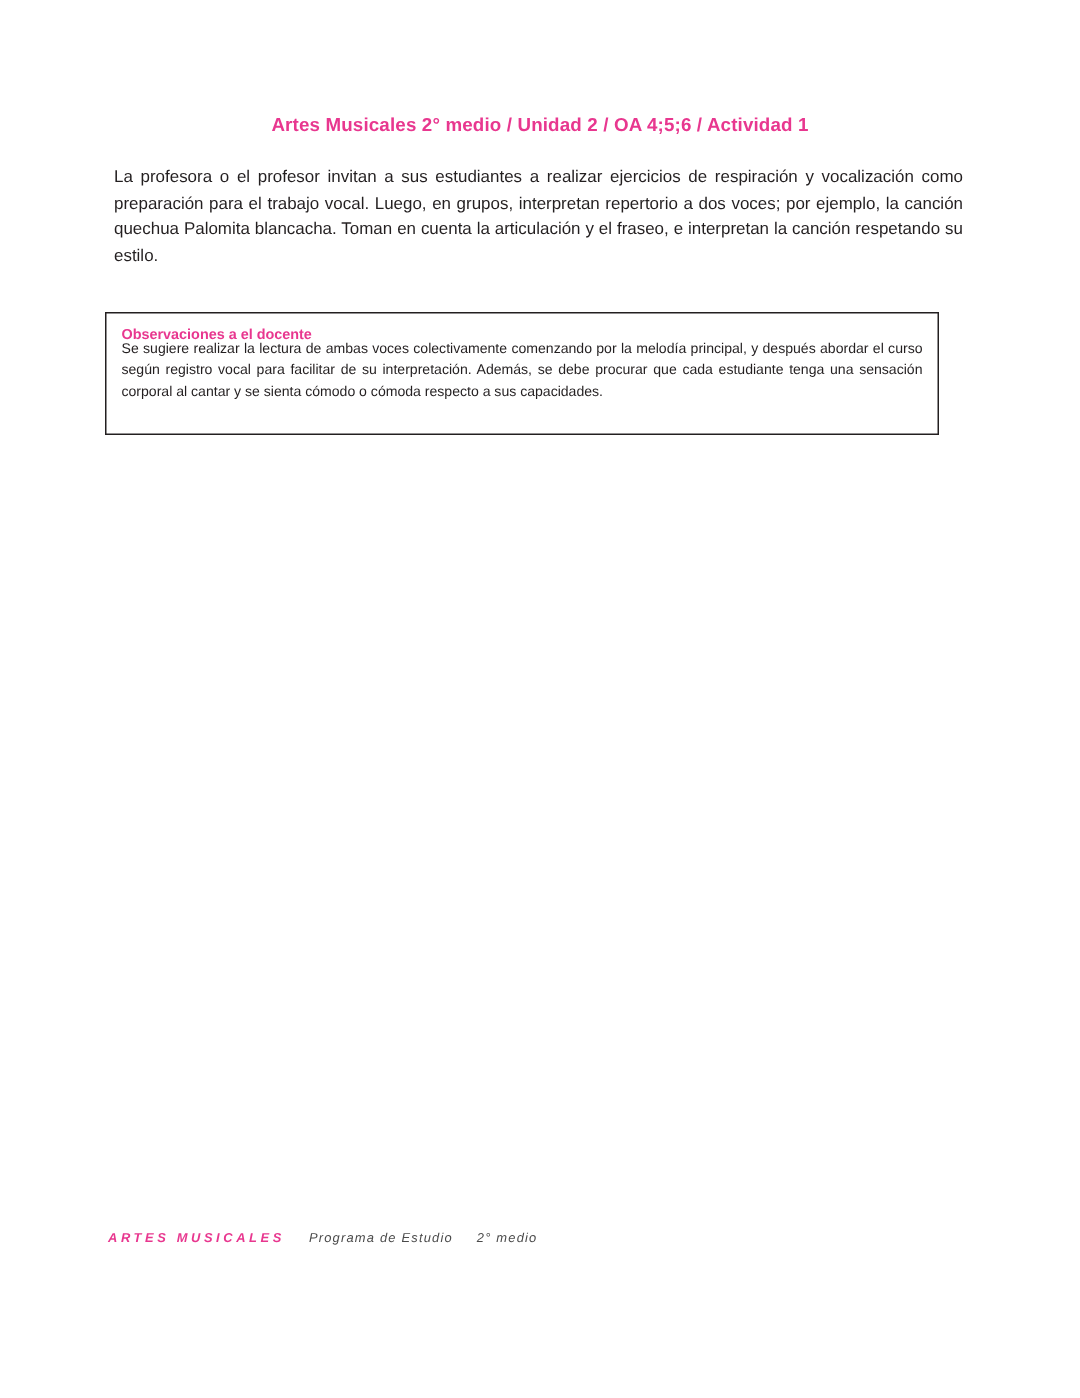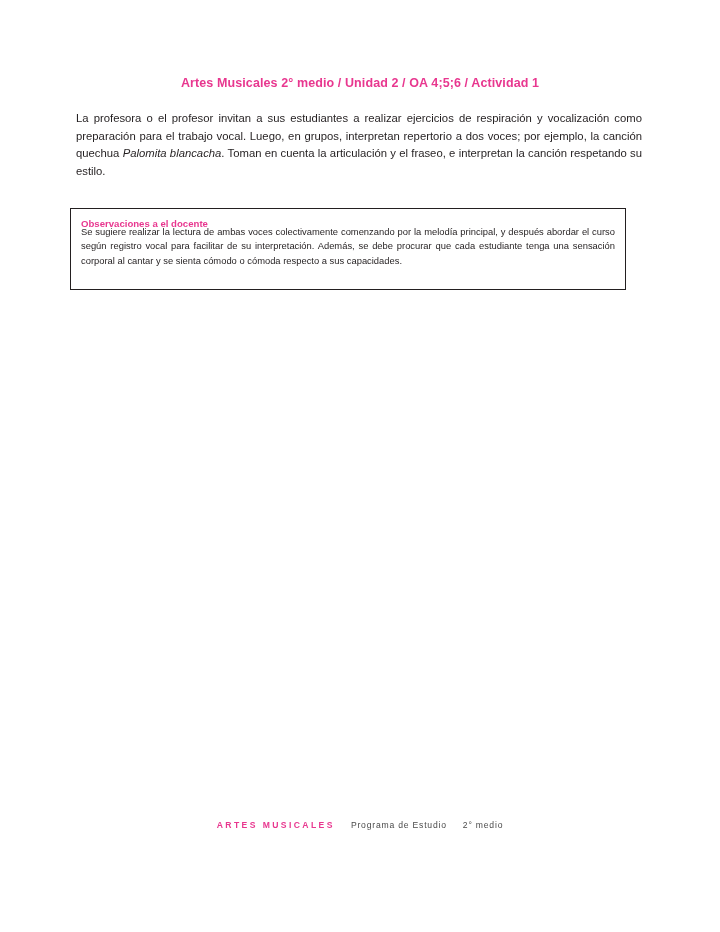--- a/index.html
+++ b/index.html
@@ -35,21 +35,20 @@
     position: absolute;
     left: 76px;
     top: 110px;
     width: 566px;
     font-size: 11.3px;
     line-height: 1.55;
     text-align: justify;
     color: #231f20;
   }
   .body-text .italic {
-    font-style: italic;
   }
   .note-box {
     position: absolute;
     left: 70px;
     top: 208px;
     width: 556px;
     height: 82px;
     border: 1.2px solid #231f20;
     box-sizing: border-box;
     overflow: hidden;
@@ -71,23 +70,24 @@
     font-size: 9.4px;
     line-height: 1.52;
     text-align: justify;
     color: #231f20;
   }
   .footer {
     position: absolute;
     left: 72px;
     top: 820px;
     width: 576px;
-    text-align: center;
+    text-align: left;
     white-space: nowrap;
     font-size: 8.6px;
+    font-style: italic;
   }
   .footer .brand {
     color: #e8378f;
     font-weight: bold;
     letter-spacing: 2.4px;
   }
   .footer .sep {
     display: inline-block;
     width: 16px;
   }

